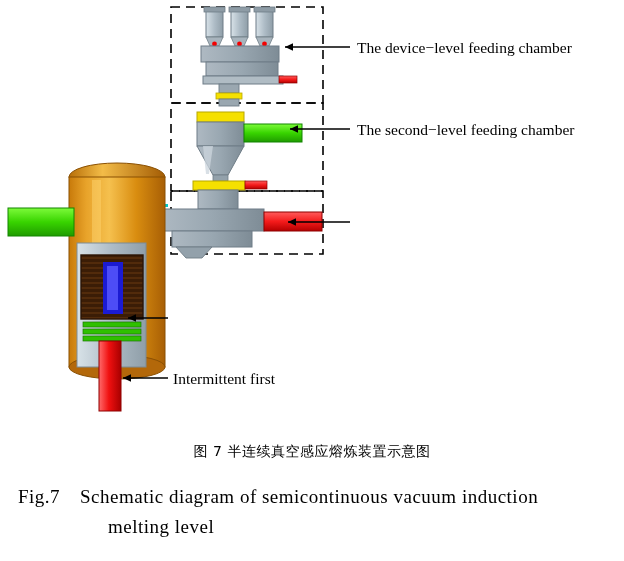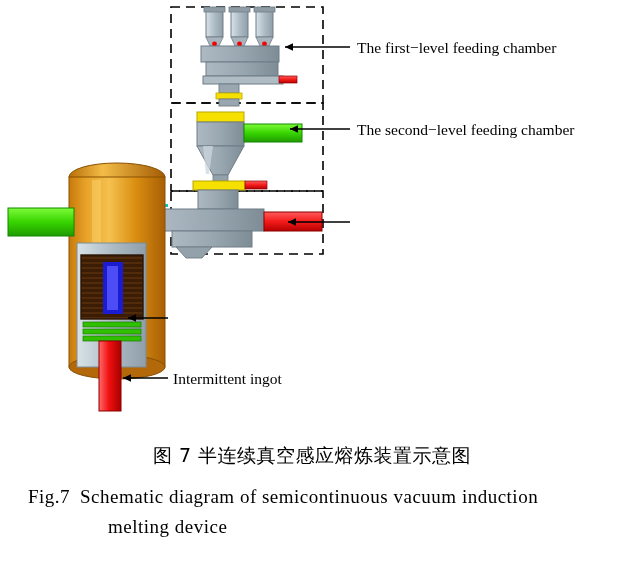--- a/index.html
+++ b/index.html
@@ -27,36 +27,35 @@
     position: absolute;
     width: 624px;
     text-align: center;
     font-size: 19px;
     color: #000;
     letter-spacing: 0.5px;
   }
   #caption-cn {
     top: 443px;
     font-family: "DejaVu Sans", sans-serif;
-    font-size: 19px;
+    font-size: 14px;
   }
   #caption-en {
     top: 482px;
     left: 0;
     width: 624px;
     text-align: left;
     padding: 0 18px;
     box-sizing: border-box;
     font-size: 19px;
     line-height: 30px;
   }
   #caption-en .lbl {
     display: inline-block;
     width: 62px;
-    text-align: center;
   }
   #caption-en .line2 {
     display: block;
     margin-left: 90px;
   }
   .annot {
     position: absolute;
     font-family: "Liberation Serif", serif;
     font-size: 15.5px;
     color: #000;
@@ -251,24 +250,24 @@
       <polygon points="288,222 296,218.2 296,225.8" fill="#000" stroke="none"></polygon>
 
       <line x1="168" y1="318" x2="128" y2="318"></line>
       <polygon points="128,318 136,314.2 136,321.8" fill="#000" stroke="none"></polygon>
 
       <line x1="168" y1="378" x2="123" y2="378"></line>
       <polygon points="123,378 131,374.2 131,381.8" fill="#000" stroke="none"></polygon>
     </g>
   </svg>
 
-  <div class="annot" style="left:357px; top:39px;">The first−level feeding chamber</div>
+  <div class="annot" style="left:357px; top:39px;">The device−level feeding chamber</div>
   <div class="annot" style="left:357px; top:121px;font-family:Liberation Serif, serif;">The second−level feeding chamber</div>
-  <div class="annot" style="left:173px; top:370px;">Intermittent ingot</div>
+  <div class="annot" style="left:173px; top:370px;">Intermittent first</div>
 
   <div class="caption" id="caption-cn">图 7    半连续真空感应熔炼装置示意图</div>
 
   <div class="caption" id="caption-en">
     <span class="lbl">Fig.7</span><span>Schematic diagram of semicontinuous vacuum induction</span>
-    <span class="line2">melting device</span>
+    <span class="line2">melting level</span>
   </div>
 
 </div>
 
 </body></html>

